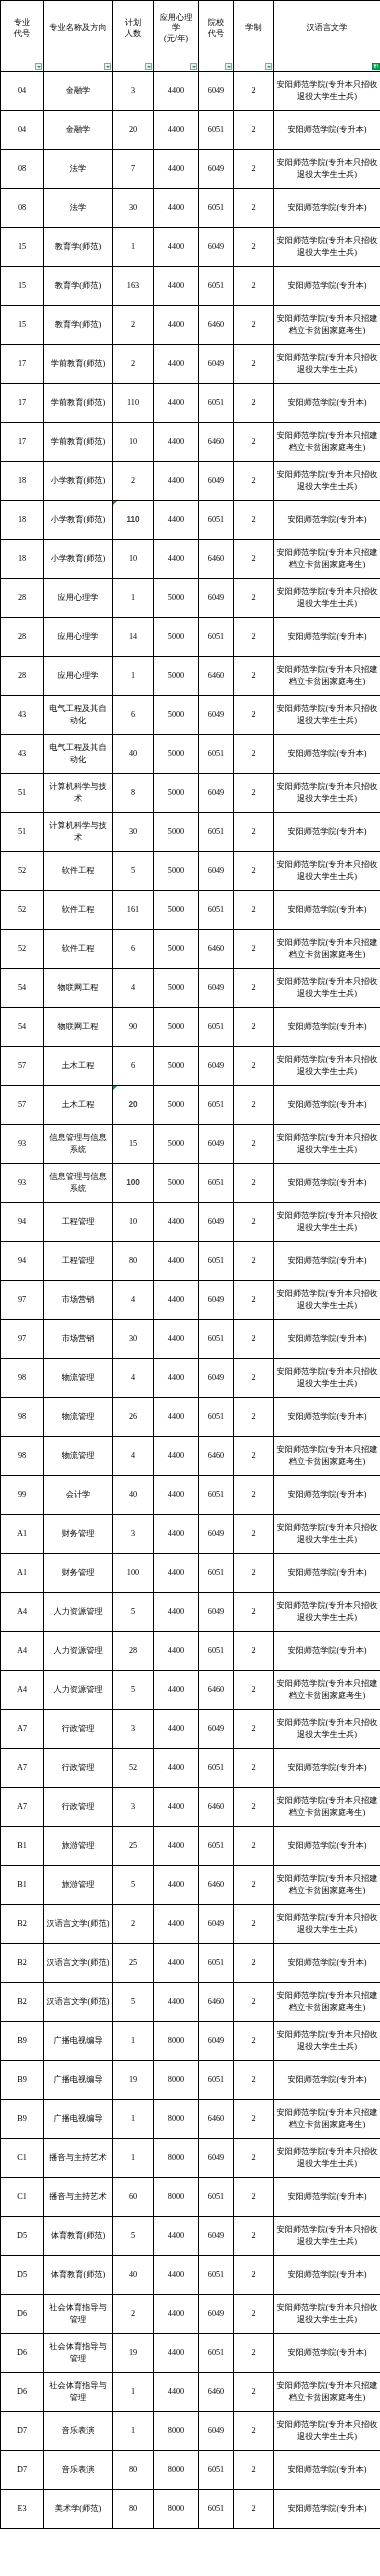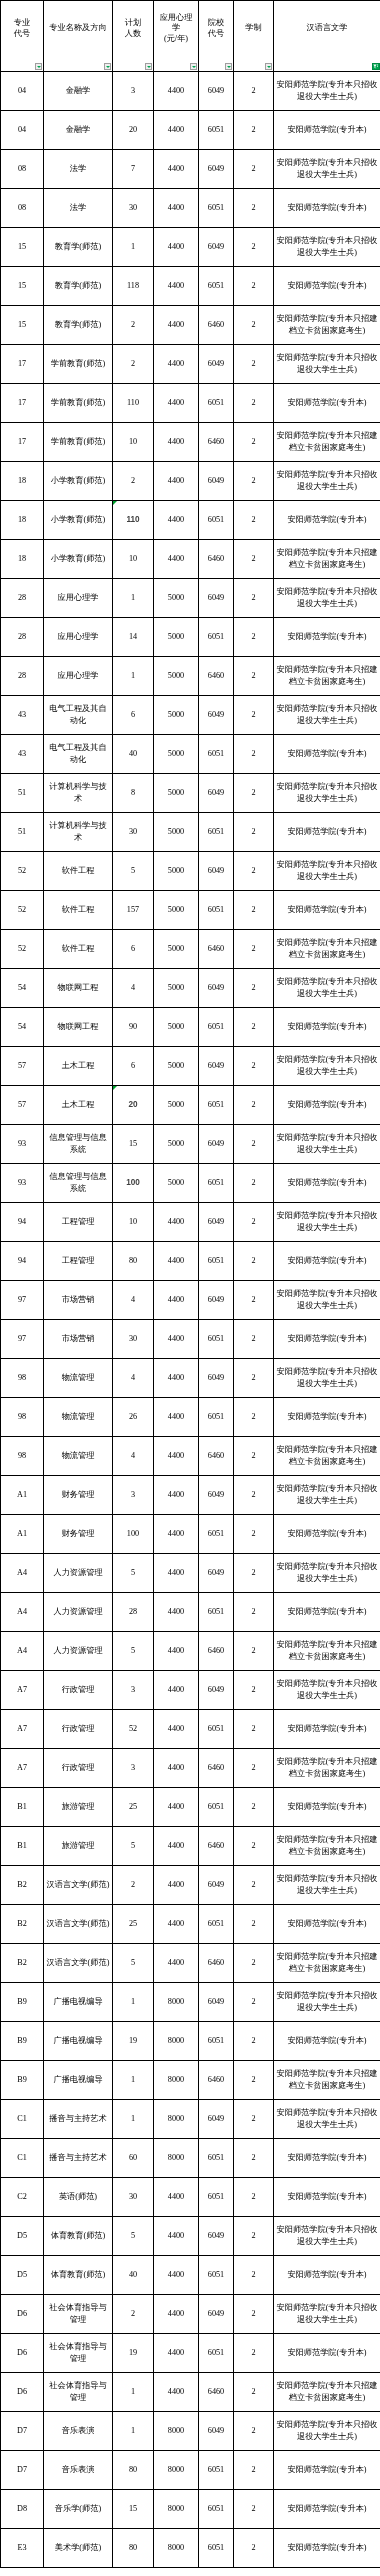--- a/index.html
+++ b/index.html
@@ -181,21 +181,21 @@
     <td class="col-plan-count">1</td>
     <td class="col-tuition">4400</td>
     <td class="col-inst-code">6049</td>
     <td class="col-duration">2</td>
     <td class="col-inst-name">安阳师范学院(专升本只招收退役大学生士兵)</td>
   </tr>
 
   <tr>
     <td class="col-major-code">15</td>
     <td class="col-major-name">教育学(师范)</td>
-    <td class="col-plan-count">118</td>
+    <td class="col-plan-count">163</td>
     <td class="col-tuition">4400</td>
     <td class="col-inst-code">6051</td>
     <td class="col-duration">2</td>
     <td class="col-inst-name">安阳师范学院(专升本)</td>
   </tr>
 
   <tr>
     <td class="col-major-code">15</td>
     <td class="col-major-name">教育学(师范)</td>
     <td class="col-plan-count">2</td>
@@ -341,21 +341,21 @@
     <td class="col-plan-count">5</td>
     <td class="col-tuition">5000</td>
     <td class="col-inst-code">6049</td>
     <td class="col-duration">2</td>
     <td class="col-inst-name">安阳师范学院(专升本只招收退役大学生士兵)</td>
   </tr>
 
   <tr>
     <td class="col-major-code">52</td>
     <td class="col-major-name">软件工程</td>
-    <td class="col-plan-count">157</td>
+    <td class="col-plan-count">161</td>
     <td class="col-tuition">5000</td>
     <td class="col-inst-code">6051</td>
     <td class="col-duration">2</td>
     <td class="col-inst-name">安阳师范学院(专升本)</td>
   </tr>
 
   <tr>
     <td class="col-major-code">52</td>
     <td class="col-major-name">软件工程</td>
     <td class="col-plan-count">6</td>
@@ -488,20 +488,29 @@
   <tr>
     <td class="col-major-code">98</td>
     <td class="col-major-name">物流管理</td>
     <td class="col-plan-count">4</td>
     <td class="col-tuition">4400</td>
     <td class="col-inst-code">6460</td>
     <td class="col-duration">2</td>
     <td class="col-inst-name">安阳师范学院(专升本只招建档立卡贫困家庭考生)</td>
   </tr>
 
+  <tr>
+    <td class="col-major-code">99</td>
+    <td class="col-major-name">会计学</td>
+    <td class="col-plan-count">40</td>
+    <td class="col-tuition">4400</td>
+    <td class="col-inst-code">6051</td>
+    <td class="col-duration">2</td>
+    <td class="col-inst-name">安阳师范学院(专升本)</td>
+  </tr>
 
   <tr>
     <td class="col-major-code">A1</td>
     <td class="col-major-name">财务管理</td>
     <td class="col-plan-count">3</td>
     <td class="col-tuition">4400</td>
     <td class="col-inst-code">6049</td>
     <td class="col-duration">2</td>
     <td class="col-inst-name">安阳师范学院(专升本只招收退役大学生士兵)</td>
   </tr>
@@ -669,29 +678,20 @@
   <tr>
     <td class="col-major-code">C1</td>
     <td class="col-major-name">播音与主持艺术</td>
     <td class="col-plan-count">60</td>
     <td class="col-tuition">8000</td>
     <td class="col-inst-code">6051</td>
     <td class="col-duration">2</td>
     <td class="col-inst-name">安阳师范学院(专升本)</td>
   </tr>
 
-  <tr>
-    <td class="col-major-code">C2</td>
-    <td class="col-major-name">英语(师范)</td>
-    <td class="col-plan-count">30</td>
-    <td class="col-tuition">4400</td>
-    <td class="col-inst-code">6051</td>
-    <td class="col-duration">2</td>
-    <td class="col-inst-name">安阳师范学院(专升本)</td>
-  </tr>
 
   <tr>
     <td class="col-major-code">D5</td>
     <td class="col-major-name">体育教育(师范)</td>
     <td class="col-plan-count">5</td>
     <td class="col-tuition">4400</td>
     <td class="col-inst-code">6049</td>
     <td class="col-duration">2</td>
     <td class="col-inst-name">安阳师范学院(专升本只招收退役大学生士兵)</td>
   </tr>
@@ -749,29 +749,20 @@
   <tr>
     <td class="col-major-code">D7</td>
     <td class="col-major-name">音乐表演</td>
     <td class="col-plan-count">80</td>
     <td class="col-tuition">8000</td>
     <td class="col-inst-code">6051</td>
     <td class="col-duration">2</td>
     <td class="col-inst-name">安阳师范学院(专升本)</td>
   </tr>
 
-  <tr>
-    <td class="col-major-code">D8</td>
-    <td class="col-major-name">音乐学(师范)</td>
-    <td class="col-plan-count">15</td>
-    <td class="col-tuition">8000</td>
-    <td class="col-inst-code">6051</td>
-    <td class="col-duration">2</td>
-    <td class="col-inst-name">安阳师范学院(专升本)</td>
-  </tr>
 
   <tr>
     <td class="col-major-code">E3</td>
     <td class="col-major-name">美术学(师范)</td>
     <td class="col-plan-count">80</td>
     <td class="col-tuition">8000</td>
     <td class="col-inst-code">6051</td>
     <td class="col-duration">2</td>
     <td class="col-inst-name">安阳师范学院(专升本)</td>
   </tr>

